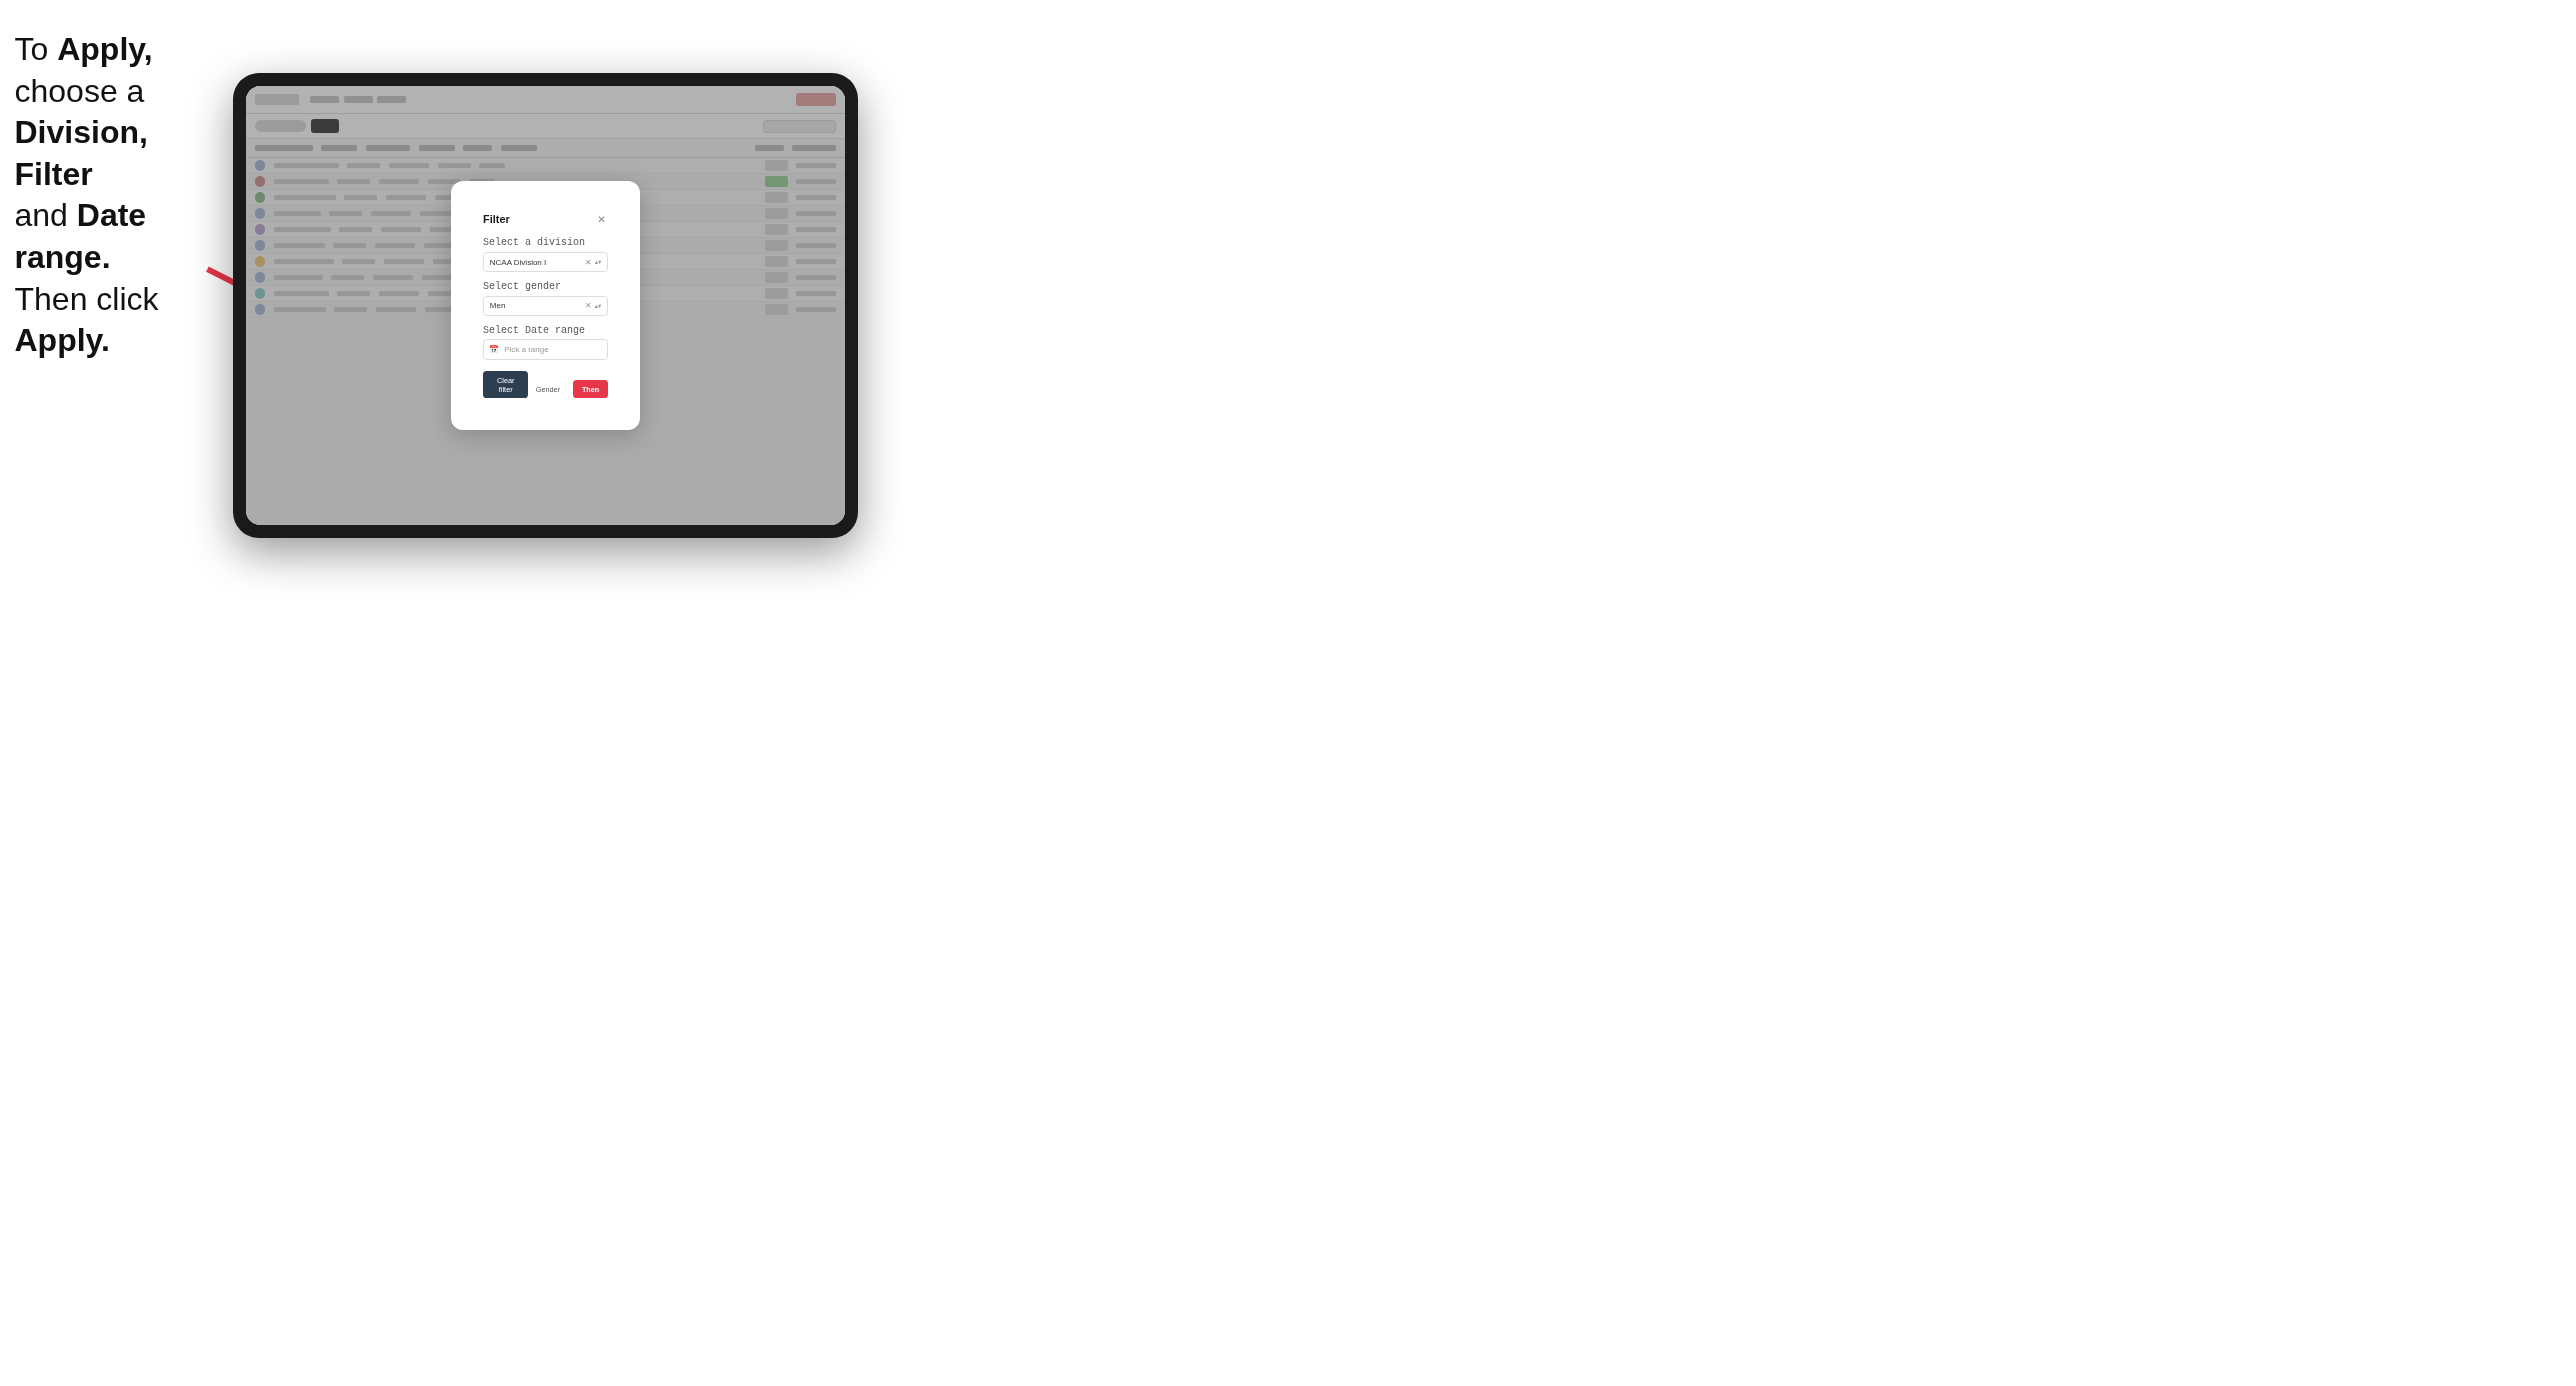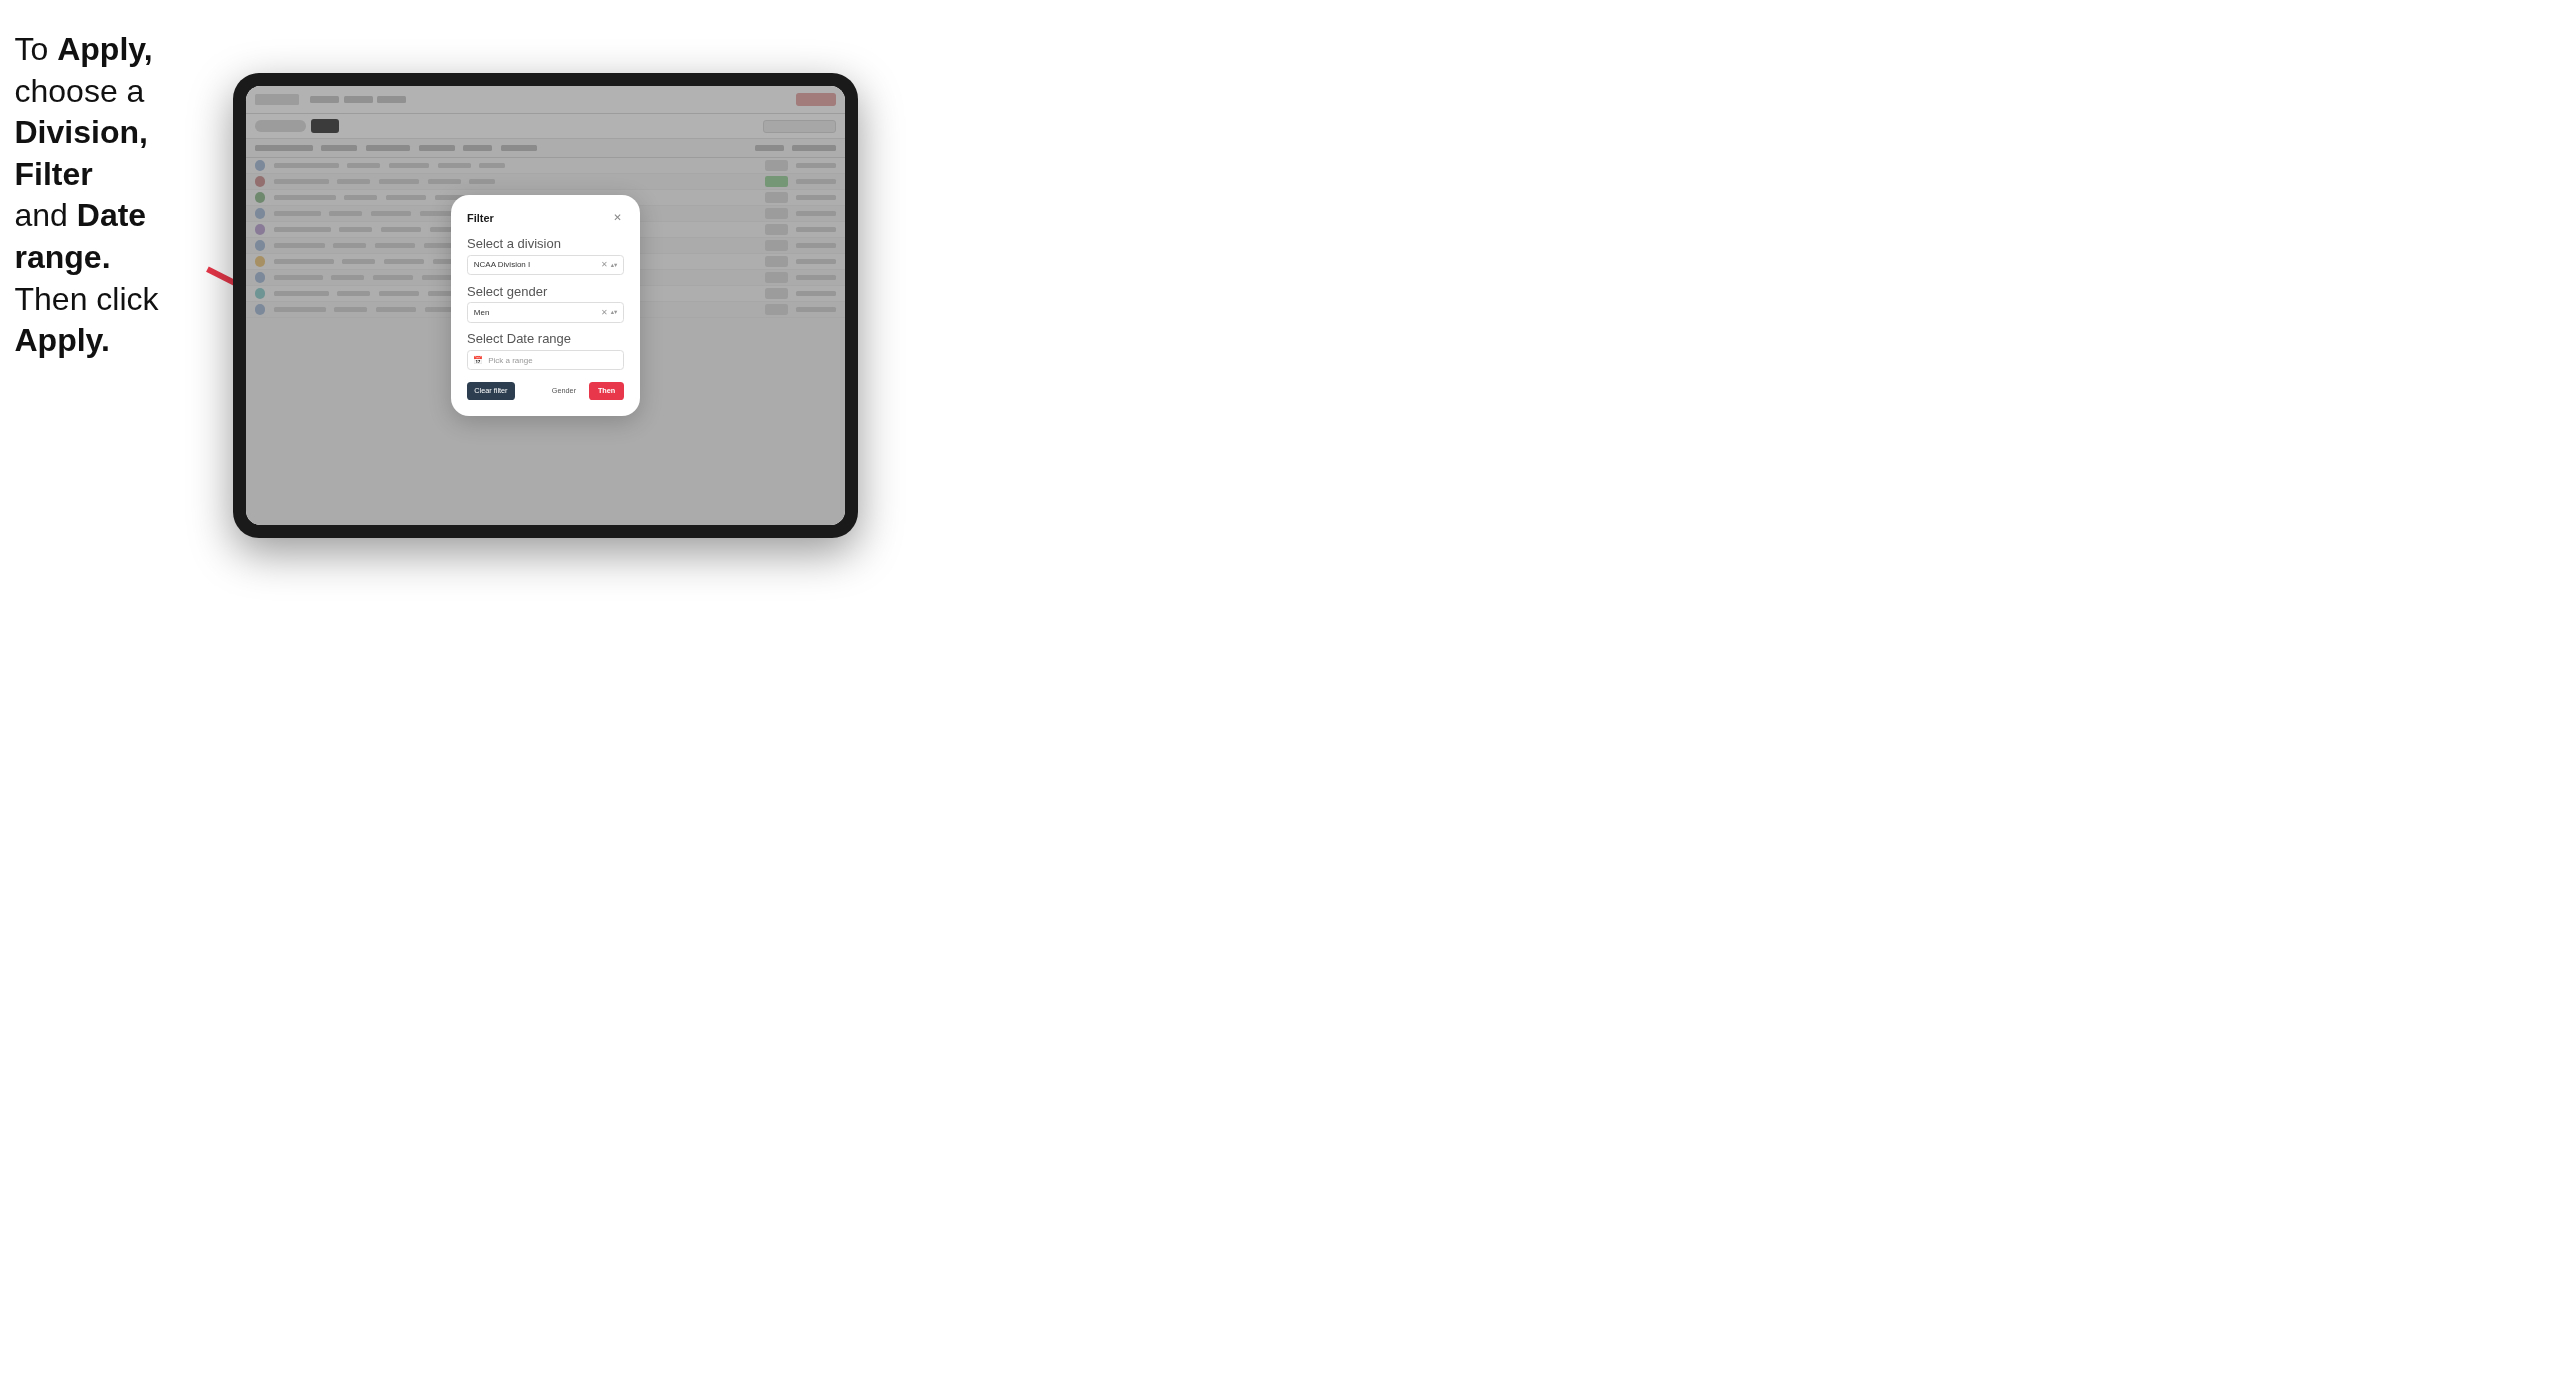--- a/index.html
+++ b/index.html
@@ -176,22 +176,22 @@
       position: absolute;
       top: 0; left: 0; right: 0; bottom: 0;
       background: rgba(0,0,0,0.3);
       display: flex;
       align-items: center;
       justify-content: center;
       z-index: 10;
     }
     .modal {
       background: #ffffff;
-      border-radius: 18px;
-      padding: 16px;
+      border-radius: 12px;
+      padding: 32px;
       width: 189px;
       box-shadow: 0 5.8px 23px rgba(0,0,0,0.2);
       position: relative;
     }
     .modal-header {
       display: flex;
       align-items: center;
       justify-content: space-between;
       margin-bottom: 11.6px;
     }
@@ -206,24 +206,25 @@
       display: flex;
       align-items: center;
       justify-content: center;
       cursor: pointer;
       color: #888;
       font-size: 10.2px;
       border-radius: 2.2px;
     }
 
     .modal-label {
-      font-size: 13px;
+      font-size: 10px;
       color: #555;
       margin-bottom: 3.6px;
       display: block;
+      font-family: Liberation Mono, monospace;
     }
     .modal-select {
       width: 100%;
       height: 20.4px;
       border: 0.7px solid #ddd;
       border-radius: 3.6px;
       background: #fff;
       padding: 0 5.8px;
       font-size: 8px;
       color: #333;

